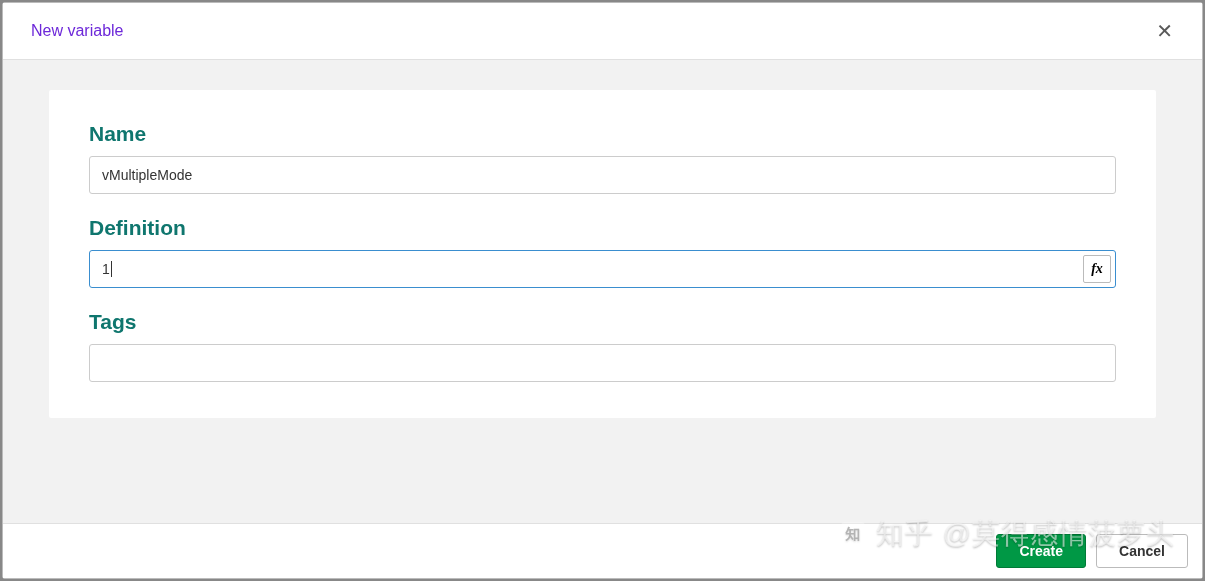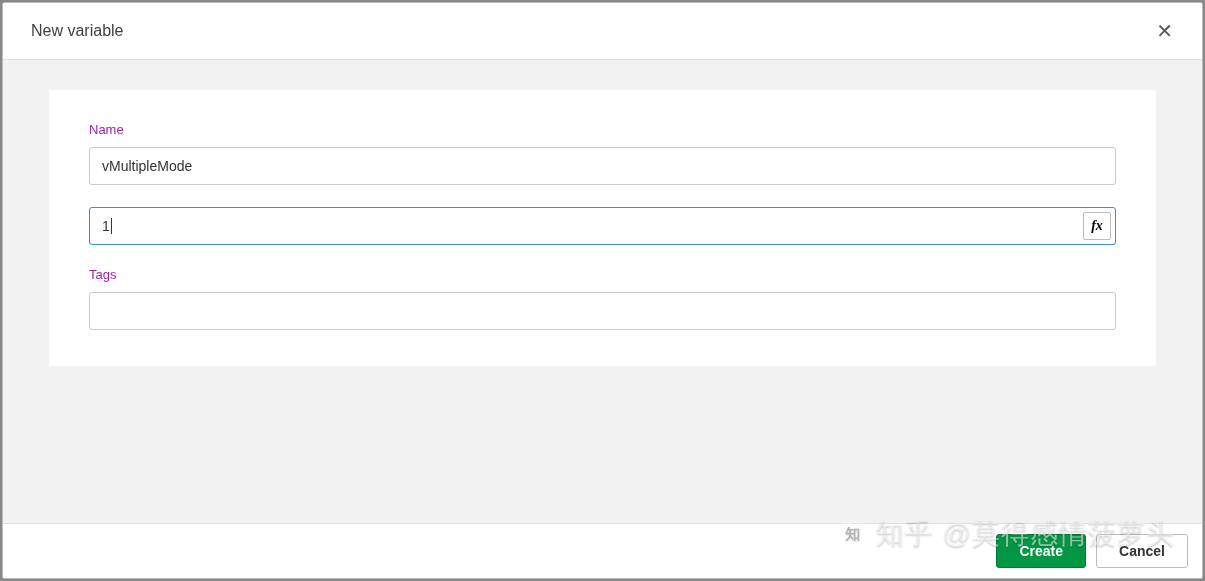--- a/index.html
+++ b/index.html
@@ -31,21 +31,21 @@
       background: #ffffff;
       border-bottom: 1px solid #e0e0e0;
       padding: 16px 25px 16px 28px;
       display: flex;
       align-items: center;
       justify-content: space-between;
     }
     .modal-title {
       font-size: 16px;
       font-weight: 400;
-      color: #404040;
+      color: #6d28d9;
     }
     .close-btn {
       cursor: pointer;
       color: #595959;
       font-size: 20px;
       line-height: 1;
       padding: 2px 4px;
       background: none;
       border: none;
     }
@@ -60,23 +60,23 @@
       padding: 32px 40px 36px 40px;
     }
     .form-group {
       margin-bottom: 22px;
     }
     .form-group:last-child {
       margin-bottom: 0;
     }
     .form-label {
       display: block;
-      font-size: 13px;
-      font-weight: 400;
-      color: #a21caf;
+      font-size: 21px;
+      font-weight: 700;
+      color: #0f766e;
       margin-bottom: 10px;
     }
     .form-input {
       width: 100%;
       height: 38px;
       padding: 12px 12px;
       font-size: 14px;
       color: #333;
       background: #ffffff;
       border: 1px solid #cccccc;
@@ -192,20 +192,21 @@
   <div class="modal-body">
     <div class="form-card">
 
       <div class="form-group">
         <label class="form-label">Name</label>
         <input type="text" class="form-input" value="vMultipleMode" style="">
       </div>
 
 
       <div class="form-group">
+        <label class="form-label">Definition</label>
         <div class="definition-wrap">
           <div class="definition-display">
             <span>1</span>
               <span class="cursor-caret"></span>
           </div>
           <button class="fx-btn">
             <span>fx</span>
           </button>
         </div>
       </div>

